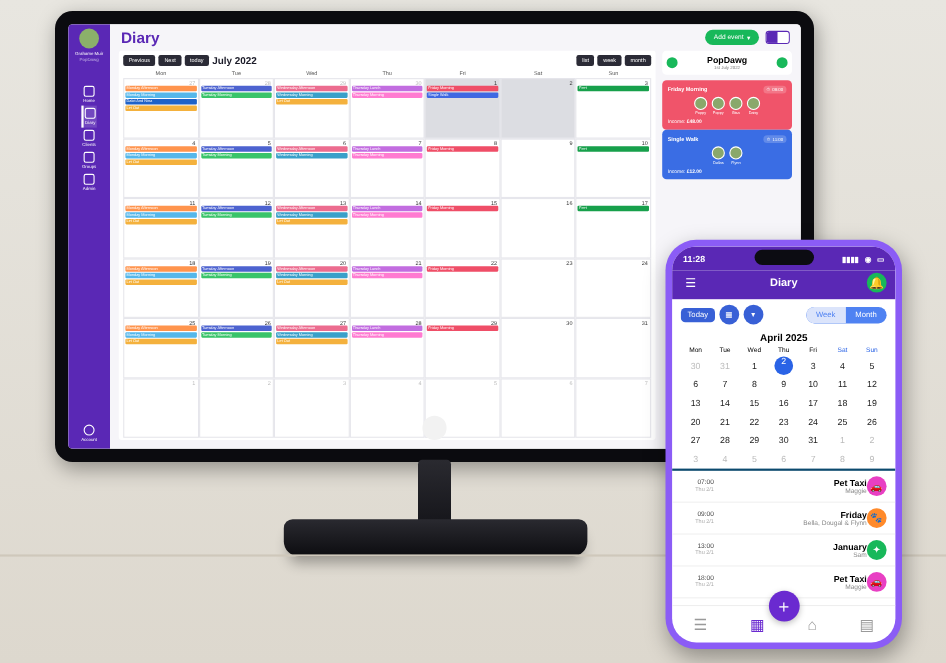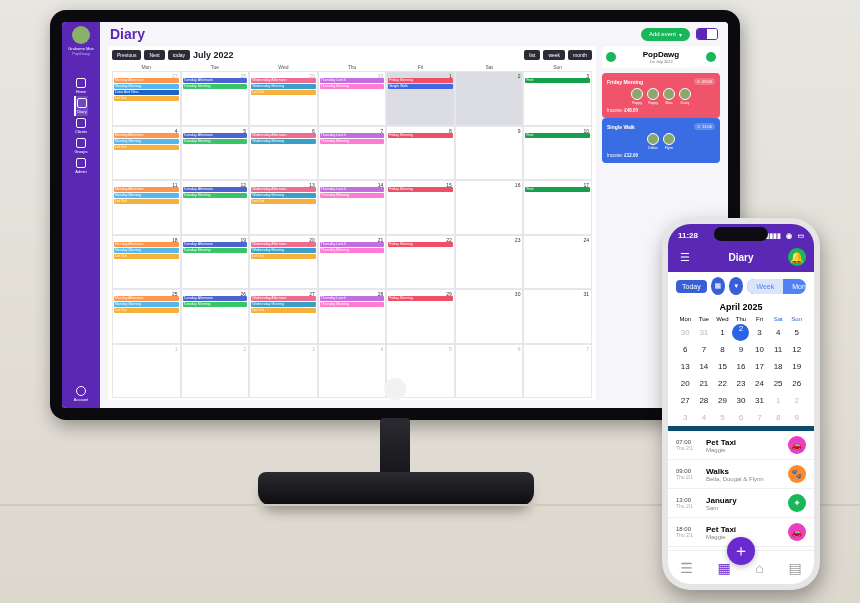--- a/index.html
+++ b/index.html
@@ -71,21 +71,21 @@
   .card-top { display:flex; justify-content:space-between; align-items:center; margin-bottom:3px; }
   .card-top .t { font-weight:700; }
   .pill-time { display:flex; align-items:center; gap:2px; background:rgba(255,255,255,.2); border-radius:6px; padding:1px 3px; font-size:4px;}
   .pets { display:flex; gap:4px; justify-content:center; margin:2px 0 3px; }
   .pet { text-align:center; }
   .pet .pic { width:12px; height:12px; border-radius:50%; background:#8aa86b; border:1px solid #fff; }
   .pet .nm { font-size:3.5px; margin-top:1px; }
   .income { font-size:4.5px; }
 
   
-  .phone { position:absolute; right:40px; top:218px; width:158px; height:372px; background:#e5e5e5; border-radius:28px; padding:6px; box-shadow:2px 8px 20px rgba(0,0,0,.35); }
+  .phone { position:absolute; right:40px; top:218px; width:215px; height:372px; background:#8b5cf6; border-radius:28px; padding:6px; box-shadow:2px 8px 20px rgba(0,0,0,.35); }
   .phone-screen { width:100%; height:100%; background:#fff; border-radius:22px; overflow:hidden; position:relative; display:flex; flex-direction:column; }
   .island { position:absolute; top:3px; left:50%; transform:translateX(-50%); width:54px; height:14px; background:#0c0c12; border-radius:8px; z-index:5; }
 
   .status { height:22px; background:#5a28b5; color:#fff; display:flex; align-items:center; justify-content:space-between; padding:0 10px; font-size:8px; font-weight:600; }
   .status .icons span { margin-left:3px; font-size:7px; }
   .p-header { background:#5a28b5; color:#fff; display:flex; align-items:center; justify-content:space-between; padding:2px 8px 6px; }
   .p-header .burger, .p-header .bell { width:18px; height:18px; border-radius:50%; display:flex; align-items:center; justify-content:center; font-size:11px; cursor:pointer; }
   .p-header .bell { background:#18b85a; }
   .p-title { font-size:10px; font-weight:600; }
 
@@ -97,21 +97,21 @@
   .p-seg .off { background:#dbe4fb; color:#4f82f2; }
 
   .p-month { text-align:center; font-size:9px; font-weight:600; padding:2px 0 4px; }
   .p-dow { display:grid; grid-template-columns:repeat(7,1fr); text-align:center; font-size:6px; padding:0 8px; margin-bottom:2px; }
   .p-dow span:nth-child(6),.p-dow span:nth-child(7){ color:#2a63e6; }
   .p-grid { display:grid; grid-template-columns:repeat(7,1fr); grid-auto-rows:17px; text-align:center; font-size:8px; padding:0 8px; }
   .p-grid .d { color:#222; display:flex; align-items:center; justify-content:center; }
   .p-grid .mute { color:#bbb; }
   .p-grid .sel { width:17px; height:17px; border-radius:50%; background:#2a63e6; color:#fff; margin:0 auto; }
 
-  .p-list { flex:1; overflow:hidden; border-top:5px solid #0c4a6e; }
+  .p-list { flex:1; overflow:hidden; border-top:2px solid #0c4a6e;text-align:right; }
   .p-row { display:flex; align-items:center; padding:5px 8px; border-bottom:1px solid #f0f0f0; }
   .p-time { width:30px; font-size:6px; color:#444; }
   .p-time .sub { color:#aaa; font-size:5px; display:block; }
   .p-info { flex:1; }
   .p-info .t { font-size:8px; font-weight:600; }
   .p-info .s { font-size:6px; color:#888; }
   .p-row .badge { width:18px; height:18px; border-radius:50%; display:flex; align-items:center; justify-content:center; color:#fff; font-size:9px; }
   .bg-pink{background:#e83fc3;} .bg-orange{background:#ff8a2b;} .bg-green{background:#18b85a;}
 
   .p-tab { height:34px; border-top:1px solid #eee; display:flex; align-items:center; justify-content:space-around; position:relative; }
@@ -537,21 +537,21 @@
     <div class="p-time">07:00<span class="sub">Thu 2/1</span></div>
     <div class="p-info">
       <div class="t">Pet Taxi</div>
       <div class="s">Maggie</div>
     </div>
     <div class="badge bg-pink">🚗</div>
         </div>
         <div class="p-row">
     <div class="p-time">09:00<span class="sub">Thu 2/1</span></div>
     <div class="p-info">
-      <div class="t">Walks</div>
+      <div class="t">Friday</div>
       <div class="s">Bella, Dougal &amp; Flynn</div>
     </div>
     <div class="badge bg-orange">🐾</div>
         </div>
         <div class="p-row">
     <div class="p-time">13:00<span class="sub">Thu 2/1</span></div>
     <div class="p-info">
       <div class="t">January</div>
       <div class="s">Sam</div>
     </div>

